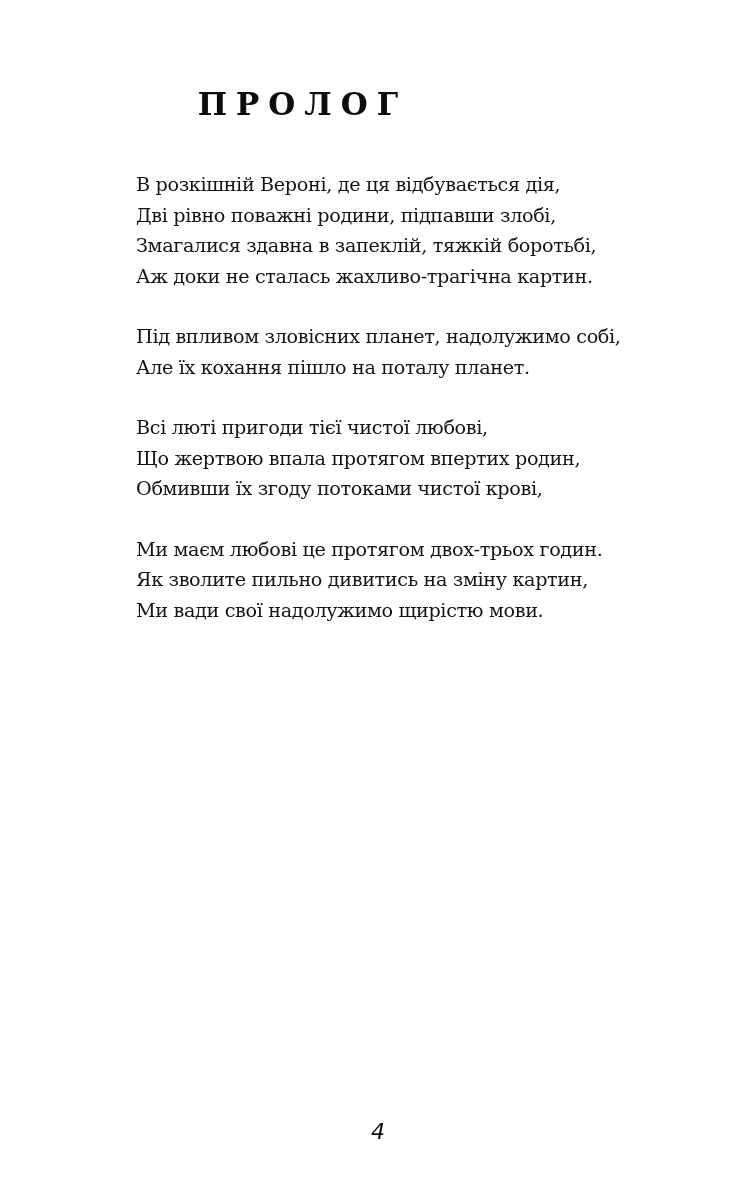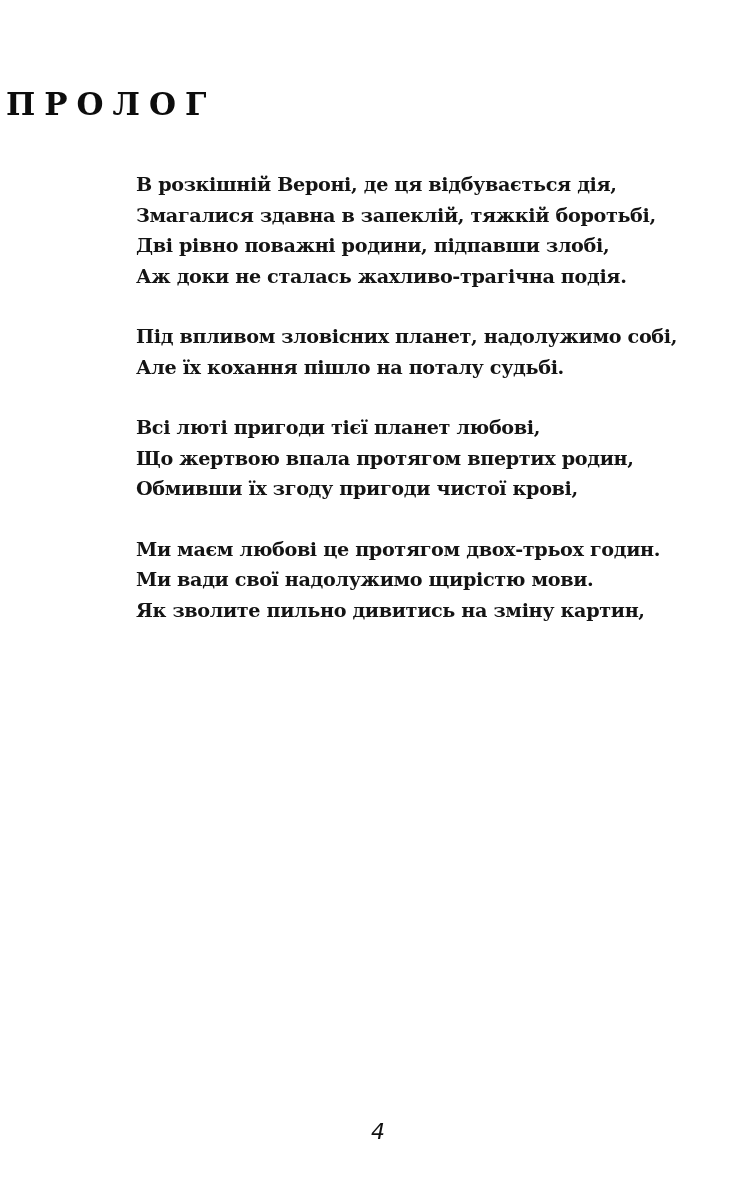--- a/index.html
+++ b/index.html
@@ -18,21 +18,21 @@
       position: absolute;
       left: 0; top: 0;
       width: 756px;
       height: 1181px;
     }
     .title {
       position: absolute;
       top: 82px;
       left: 0;
       width: 599px;
-      text-align: left;
+      text-align: center;
       font-family: "DejaVu Serif", "Liberation Serif", serif;
       font-weight: bold;
       font-size: 31px;
       letter-spacing: 9px;
       line-height: 44px;
       color: #0d0d0d;
       padding-left: 6px;
       box-sizing: border-box;
     }
     .verse {
@@ -44,21 +44,20 @@
       line-height: 30.5px;
       color: #141414;
       letter-spacing: -0.35px;
     }
     .stanza {
       margin: 0 0 30px 0;
     }
     .line {
       display: block;
       white-space: nowrap;
-      font-weight: bold;
     }
     .page-number {
       position: absolute;
       top: 1118px;
       left: 0;
       width: 756px;
       text-align: center;
       font-family: "DejaVu Sans", "Liberation Sans", sans-serif;
       font-size: 22px;
       font-style: italic;
@@ -68,34 +67,34 @@
   </style>
 </head>
 <body>
 
 <div class="page">
   <h1 class="title" style="margin:0;">ПРОЛОГ</h1>
 
   <div class="verse">
     <div class="stanza">
       <span class="line">В розкішній Вероні, де ця відбувається дія,</span>
+      <span class="line">Дві рівно поважні родини, підпавши злобі,</span>
       <span class="line">Змагалися здавна в запеклій, тяжкій боротьбі,</span>
-      <span class="line">Дві рівно поважні родини, підпавши злобі,</span>
-      <span class="line">Аж доки не сталась жахливо-трагічна подія.</span>
+      <span class="line">Аж доки не сталась жахливо-трагічна картин.</span>
     </div>
     <div class="stanza">
       <span class="line">Під впливом зловісних планет, надолужимо собі,</span>
-      <span class="line">Але їх кохання пішло на поталу судьбі.</span>
+      <span class="line">Але їх кохання пішло на поталу планет.</span>
     </div>
     <div class="stanza">
-      <span class="line">Всі люті пригоди тієї планет любові,</span>
+      <span class="line">Всі люті пригоди тієї чистої любові,</span>
       <span class="line">Що жертвою впала протягом впертих родин,</span>
-      <span class="line">Обмивши їх згоду пригоди чистої крові,</span>
+      <span class="line">Обмивши їх згоду потоками чистої крові,</span>
     </div>
     <div class="stanza">
       <span class="line">Ми маєм любові це протягом двох-трьох годин.</span>
+      <span class="line">Як зволите пильно дивитись на зміну картин,</span>
       <span class="line">Ми вади свої надолужимо щирістю мови.</span>
-      <span class="line">Як зволите пильно дивитись на зміну картин,</span>
     </div>
   </div>
 
   <div class="page-number">4</div>
 </div>
 
 </body></html>

